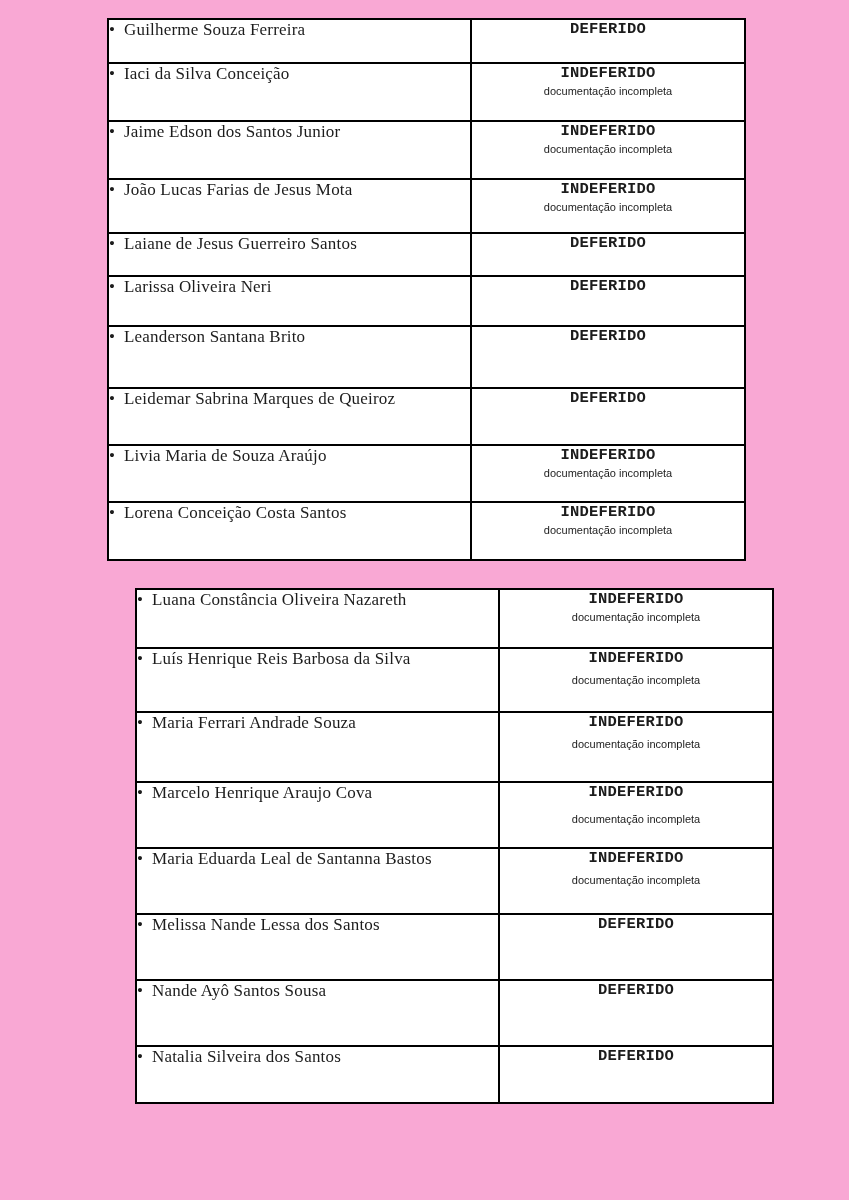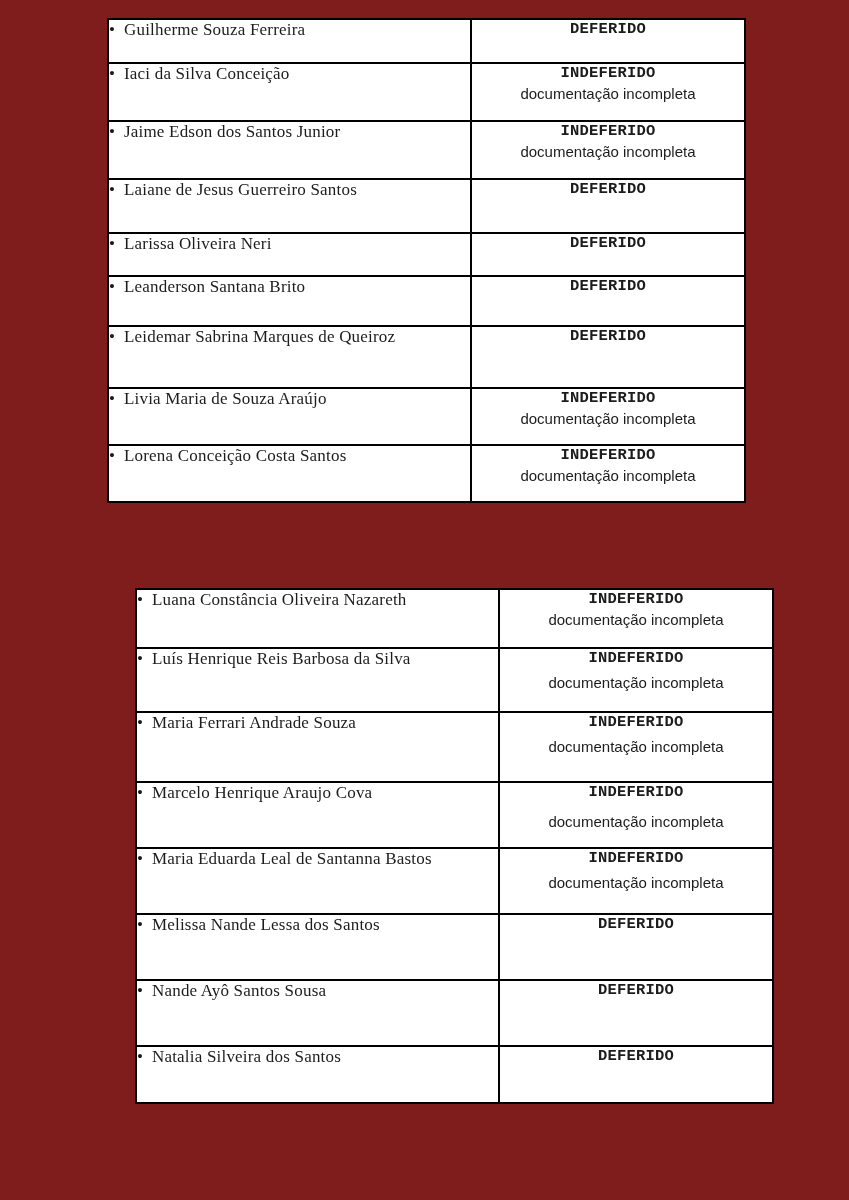--- a/index.html
+++ b/index.html
@@ -4,21 +4,21 @@
 <style>
   html, body {
     margin: 0;
     padding: 0;
     background: #ffffff;
   }
   .page {
     position: relative;
     width: 849px;
     height: 1200px;
-    background: #7f1d1d;
+    background: #f9a8d4;
     overflow: hidden;
   }
   table.doc-table {
     position: absolute;
     left: 107px;
     width: 637px;
     border-collapse: collapse;
     table-layout: fixed;
     background: #ffffff;
   }
@@ -52,21 +52,21 @@
   .status {
     font-family: Liberation Mono, monospace;
     font-weight: bold;
     font-size: 15.5px;
     color: #1c1c1c;
     letter-spacing: 0.2px;
   }
   .note {
     font-family: "Liberation Sans", sans-serif;
     font-weight: normal;
-    font-size: 15px;
+    font-size: 11px;
     color: #1c1c1c;
   }
   
   .t1 tr:nth-child(1)  { height: 44px; }
   .t1 tr:nth-child(2)  { height: 58px; }
   .t1 tr:nth-child(3)  { height: 58px; }
   .t1 tr:nth-child(4)  { height: 54px; }
   .t1 tr:nth-child(5)  { height: 43px; }
   .t1 tr:nth-child(6)  { height: 50px; }
   .t1 tr:nth-child(7)  { height: 62px; }
@@ -121,20 +121,29 @@
   <tr>
     <td class="name-cell">
       <span class="bullet">•</span><span class="name">Jaime Edson dos Santos Junior</span>
     </td>
     <td class="status-cell">
       <div class="status">INDEFERIDO</div>
       <div class="note">documentação incompleta</div>
     </td>
   </tr>
 
+  <tr>
+    <td class="name-cell">
+      <span class="bullet">•</span><span class="name">João Lucas Farias de Jesus Mota</span>
+    </td>
+    <td class="status-cell">
+      <div class="status">INDEFERIDO</div>
+      <div class="note">documentação incompleta</div>
+    </td>
+  </tr>
 
   <tr>
     <td class="name-cell">
       <span class="bullet">•</span><span class="name">Laiane de Jesus Guerreiro Santos</span>
     </td>
     <td class="status-cell">
       <div class="status">DEFERIDO</div>
 
     </td>
   </tr>

